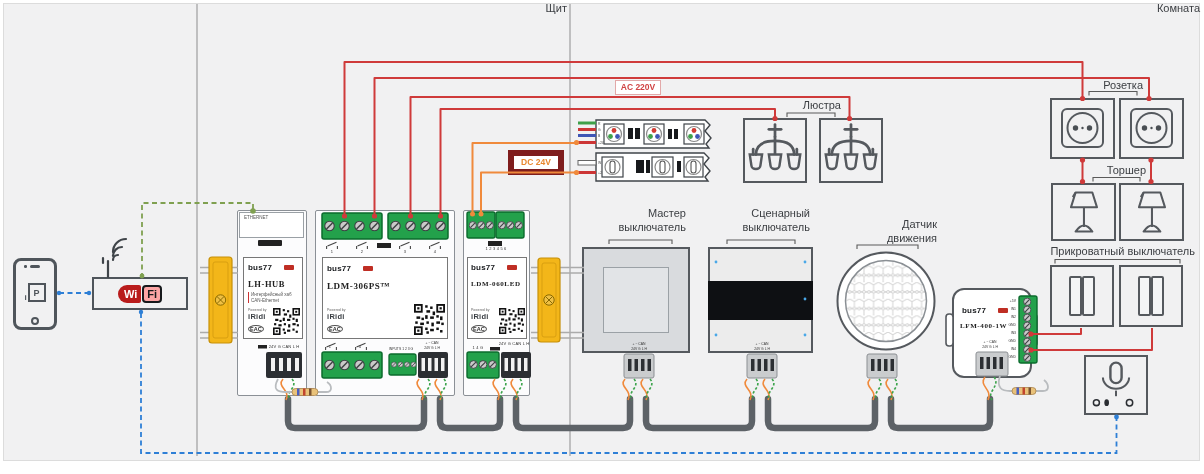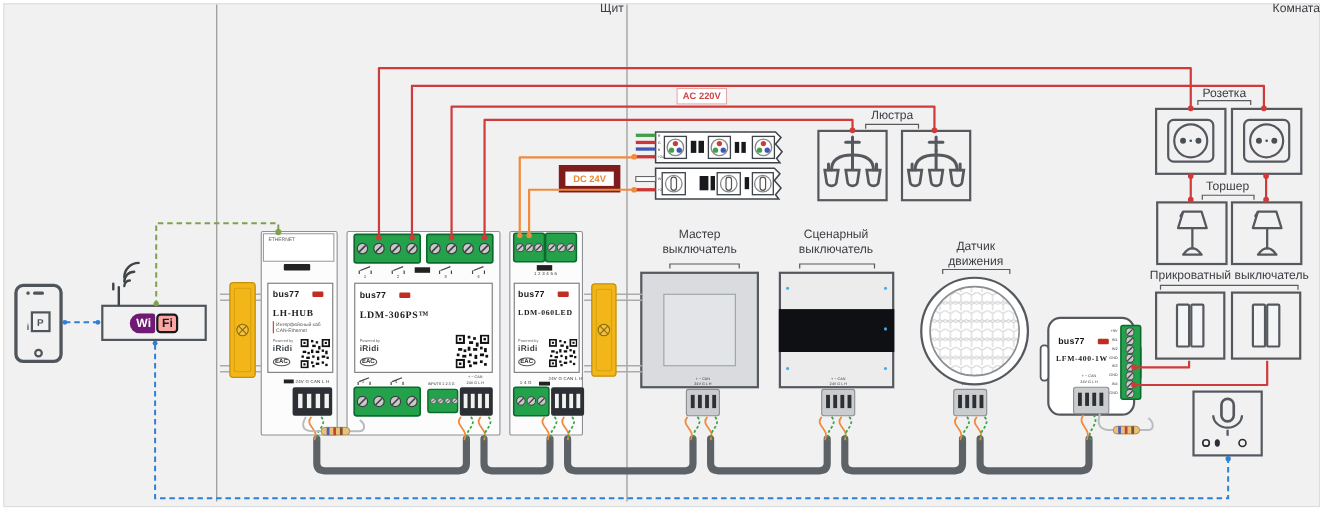--- a/index.html
+++ b/index.html
@@ -9,42 +9,42 @@
   }
   html,body{margin:0;padding:0;background:#fff;}
   .canvas{position:relative;width:1204px;height:474px;background:#fff;
     font-family:"Liberation Sans",sans-serif;overflow:hidden;}
   .abs{position:absolute;}
   .bg{left:3px;top:3px;width:1195px;height:456px;background:var(--panel_bg);border:1px solid #dcdcdc;}
   .layer{left:0;top:0;width:1204px;height:474px;pointer-events:none;}
   #base-svg{z-index:2;} #wire-svg{z-index:4;}
   .comp{z-index:1;}
   .comp3{z-index:3;}
-  .label{font-size:11px;line-height:13.5px;color:#3b3e42;text-align:center;white-space:nowrap;}
+  .label{font-size:11px;line-height:13.5px;color:#3b3e42;text-align:right;white-space:nowrap;}
   .zone{font-size:11px;color:#3b3e42;text-align:right;white-space:nowrap;}
   .badge-v{font-size:8.5px;font-weight:bold;text-align:center;background:#fff;line-height:12px;}
   .module{background:#fcfcfd;border:1.2px solid #8b9096;border-radius:2px;box-sizing:border-box;}
   .plate{background:#fff;border:1px solid #777;box-sizing:border-box;}
   .port{background:#fff;border:1px solid #9aa0a5;box-sizing:border-box;font-size:4.5px;color:#555;padding:2px 0 0 4px;}
   .brandrow{display:flex;align-items:center;gap:12px;}
   .brand{font-size:8px;font-weight:bold;color:#17191c;letter-spacing:.2px;}
   .bbadge{width:10px;height:5px;background:var(--brand_badge);border-radius:1px;}
   .mname{font-weight:bold;color:#222;letter-spacing:.6px;white-space:nowrap;font-family:Liberation Serif, serif;}
   .desc{font-size:4.5px;line-height:5.5px;color:#555;border-left:1px solid #c33;padding-left:2px;}
   .pby{font-size:3.5px;color:#666;}
   .iridi{font-size:7.5px;font-weight:bold;color:#3a3f44;letter-spacing:.3px;}
   .eac{font-size:5.5px;font-weight:bold;color:#333;border:0.8px solid #555;border-radius:50%;padding:0 1px;}
   .micro{font-size:4px;color:#333;text-align:center;white-space:nowrap;letter-spacing:.2px;}
   .micro2{font-size:3.4px;color:#333;text-align:center;white-space:nowrap;}
   .devbox{border:2px solid var(--outline);background:#eef0f1;box-sizing:border-box;}
   .phone{border:3px solid #4f555b;border-radius:8px;background:var(--panel_bg);box-sizing:border-box;}
   .router{border:2.5px solid #4f555b;background:var(--panel_bg);box-sizing:border-box;
     display:flex;align-items:center;justify-content:center;}
   .wifi{display:flex;align-items:center;}
-  .wi{background:#701a75;color:#fff;font-weight:bold;font-size:11px;padding:3px 4px 3px 6px;
+  .wi{background:#b91c1c;color:#fff;font-weight:bold;font-size:11px;padding:3px 4px 3px 6px;
     border-radius:9px 2px 2px 9px;}
   .fi{background:#fca5a5;color:#17191c;border:2.5px solid #17191c;border-radius:4px;
     font-weight:bold;font-size:11px;padding:1px 3px;margin-left:1px;}
   .iplogo{display:flex;align-items:flex-end;justify-content:center;gap:1px;}
   .ilog{font-size:8px;font-weight:bold;color:#4f555b;}
   .pbox{width:14px;height:15px;border:2px solid #4f555b;display:flex;align-items:center;
     justify-content:center;font-size:9px;font-weight:bold;color:#4f555b;}
   .speaker{width:10px;height:2.5px;background:#4f555b;border-radius:2px;}
   .spdot{width:2.5px;height:2.5px;background:#4f555b;border-radius:50%;}
   .homebtn{width:8px;height:8px;border:2px solid #4f555b;border-radius:50%;box-sizing:border-box;}

